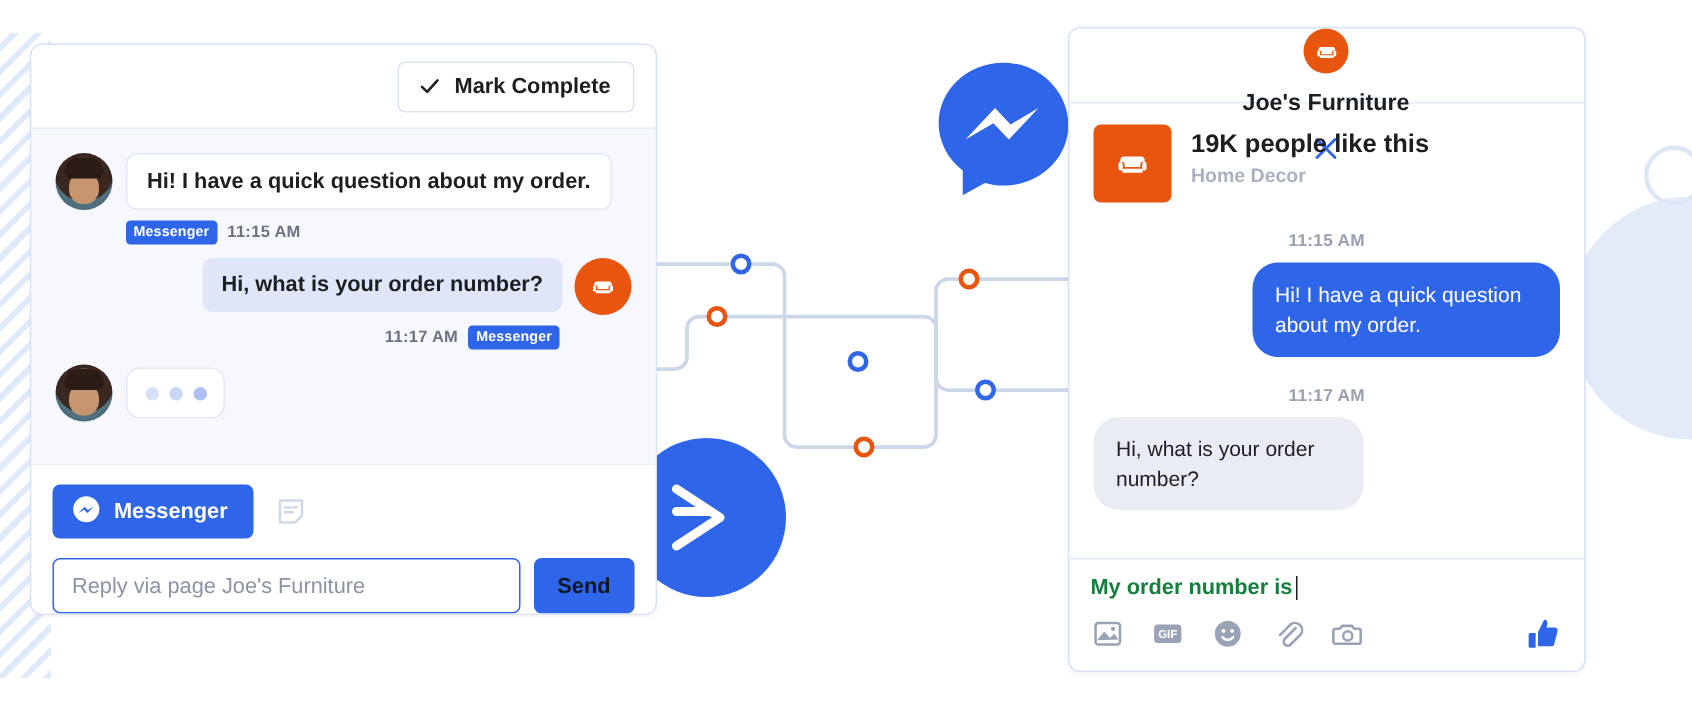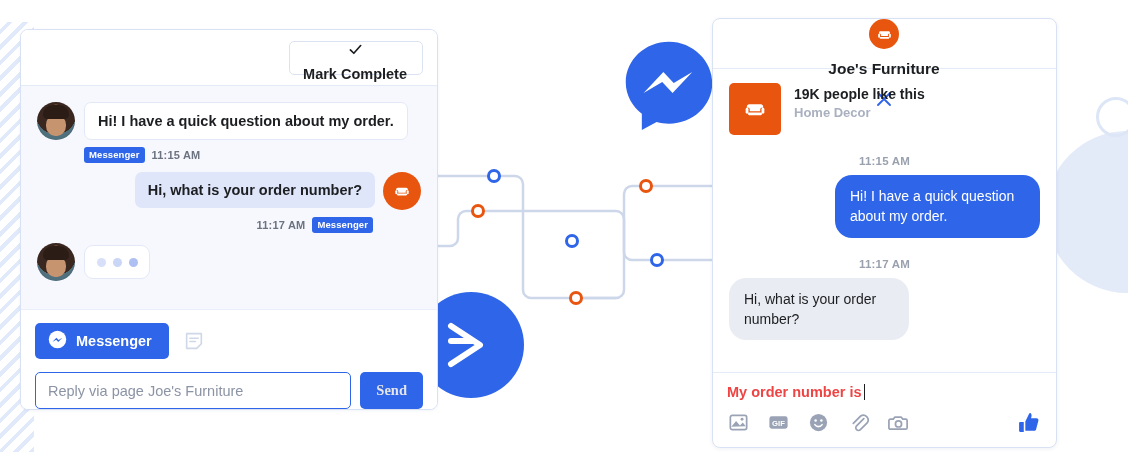--- a/index.html
+++ b/index.html
@@ -55,21 +55,20 @@
   .lc-toolbar {
     height: 56px; background: #fff; border-bottom: 1px solid #e4ebf8;
     display: flex; align-items: center; justify-content: flex-end; padding-right: 14px;
   }
   .mark-complete {
     display: flex; align-items: center; gap: 9px;
     height: 34px; padding: 0 15px 0 13px;
     background: #fff; border: 1px solid #dbe3f3; border-radius: 5px;
     font-size: 14.5px; font-weight: bold; color: #1c1e21; cursor: pointer;
     white-space: nowrap;
-    flex-direction: column;
   }
   .check-ico { width: 15px; height: 15px; display: block; }
 
   .lc-thread {
     background: #f6f8fe; height: 223px; padding: 16px 16px 0 16px; position: relative;
   }
   .row { display: flex; align-items: flex-start; }
   .avatar {
     width: 38px; height: 38px; border-radius: 50%; flex: none;
     background: radial-gradient(circle at 50% 32%, #6b4636 0 30%, #3a2720 31% 62%, #50707e 63% 100%);
@@ -122,23 +121,23 @@
   }
   .note-ico { width:22px; height:22px; }
   .comp-input-row { display:flex; align-items:center; gap:9px; margin-top:13px; }
   .reply-input {
     flex:1; height:37px; border:1.5px solid #2f65e8; border-radius:5px;
     padding: 16px 12px; font-size:14.5px; color:#4d7c0f;
     font-family:"Liberation Sans", sans-serif; background:#fff; outline:none;
   }
   .reply-input::placeholder { color:#8b93a4; }
   .send-btn {
-    height:37px; padding:0 16px; background:#2f65e8; color:#e5e5e5; border:none;
+    height:37px; padding:0 16px; background:#2f65e8; color:#0f172a; border:none;
     border-radius:5px; font-size:14.5px; font-weight:bold; cursor:pointer;
-    font-family:Liberation Serif, serif;
+    font-family:Liberation Sans, sans-serif;
   }
 
   
   .right-panel {
     position:absolute; left:712px; top:18px; width:345px; height:430px;
     background:#fff; border:1px solid #d9e2f5; border-radius:8px;
     box-shadow: 0 1px 4px rgba(40,60,120,.07);
     z-index:4; overflow:hidden; display:flex; flex-direction:column;
   }
   .rp-header {
@@ -147,38 +146,38 @@
   }
   .rp-logo { width:30px; height:30px; border-radius:50%; background:#e8550f; flex:none;
     display:flex; align-items:center; justify-content:center; }
   .rp-title { font-size:15.5px; font-weight:bold; color:#1c1e21; flex:1; }
   .close-x { width:20px; height:20px; cursor:pointer; }
 
   .rp-body { flex:1; padding: 14px 16px 0 16px; overflow:hidden; }
   .page-intro { display:flex; gap:13px; align-items:flex-start; }
   .page-thumb { width:52px; height:52px; border-radius:5px; background:#e8550f; flex:none;
     display:flex; align-items:center; justify-content:center; }
-  .likes { font-size:14px; font-weight:bold; color:#1c1e21; margin-top:3px; }
+  .likes { font-size:17px; font-weight:bold; color:#1c1e21; margin-top:3px; }
   .cat { font-size:13px; color:#a9b0bf; margin-top:3px;font-weight:bold; }
 
   .ts-center { text-align:center; font-size:11.5px; font-weight:bold; color:#9aa1ae;
     letter-spacing:.2px; margin-top:20px; }
   .out-wrap { display:flex; justify-content:flex-end; margin-top:8px; }
   .rp-bubble-out {
     background:#2f65e8; color:#fff; border-radius:17px; padding:11px 15px;
     font-size:14px; line-height:1.45; max-width:205px; font-weight:normal;
   }
   .in-wrap { display:flex; margin-top:8px; }
   .rp-bubble-in {
     background:#e9ecf2; color:#1c1e21; border-radius:17px; padding:11px 15px;
     font-size:14px; line-height:1.45; max-width:180px;
   }
 
   .rp-composer { border-top:1px solid #e4ebf8; padding:11px 14px 12px 14px; }
-  .draft-line { display:flex; align-items:center; font-size:14.5px; font-weight:bold; color:#ef4444; }
+  .draft-line { display:flex; align-items:center; font-size:14.5px; font-weight:bold; color:#15803d; }
   .caret { display:inline-block; width:1.5px; height:16px; background:#1c1e21; margin-left:2px; }
   .icon-row { display:flex; align-items:center; gap:17px; margin-top:10px; }
   .ci { width:23px; height:23px; cursor:pointer; }
   .thumbs { margin-left:auto; width:25px; height:25px; cursor:pointer; }
 </style>
 </head>
 <body>
 
 <div id="stage">
 

